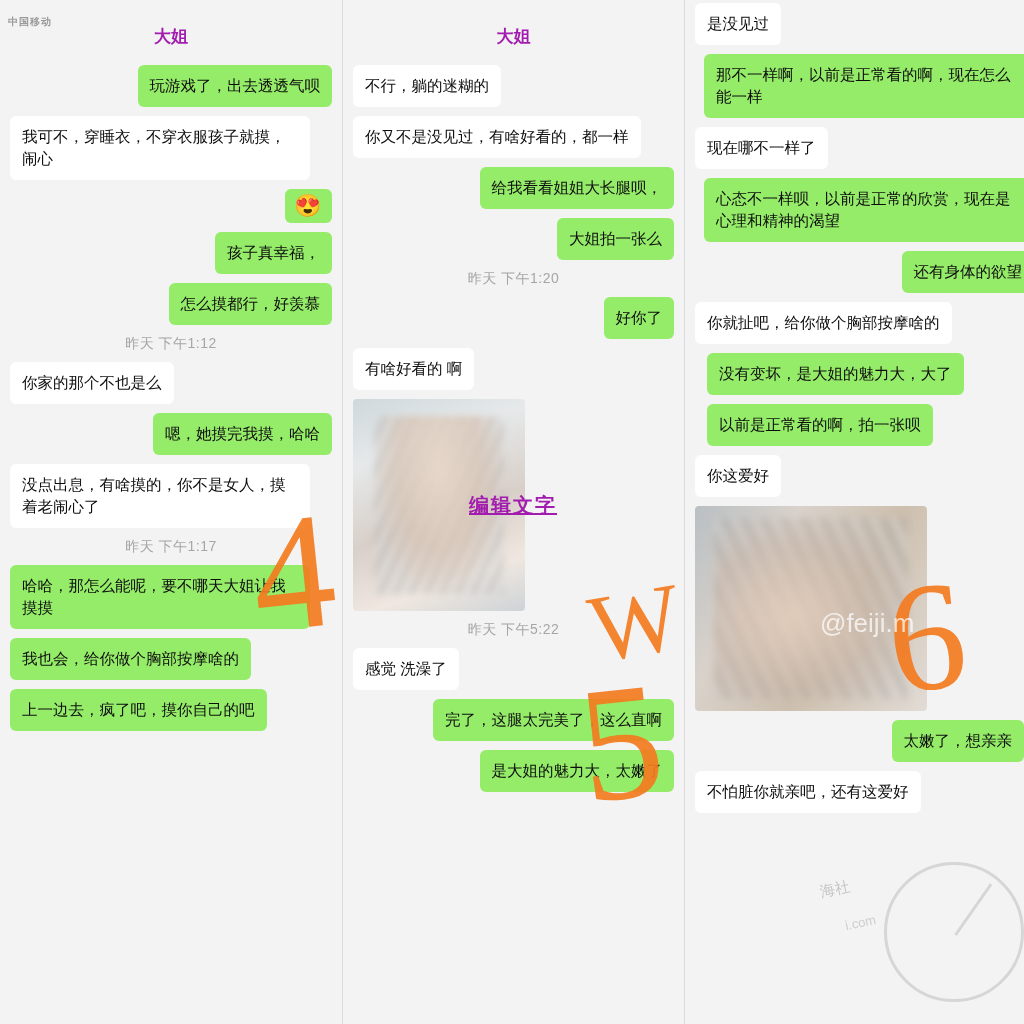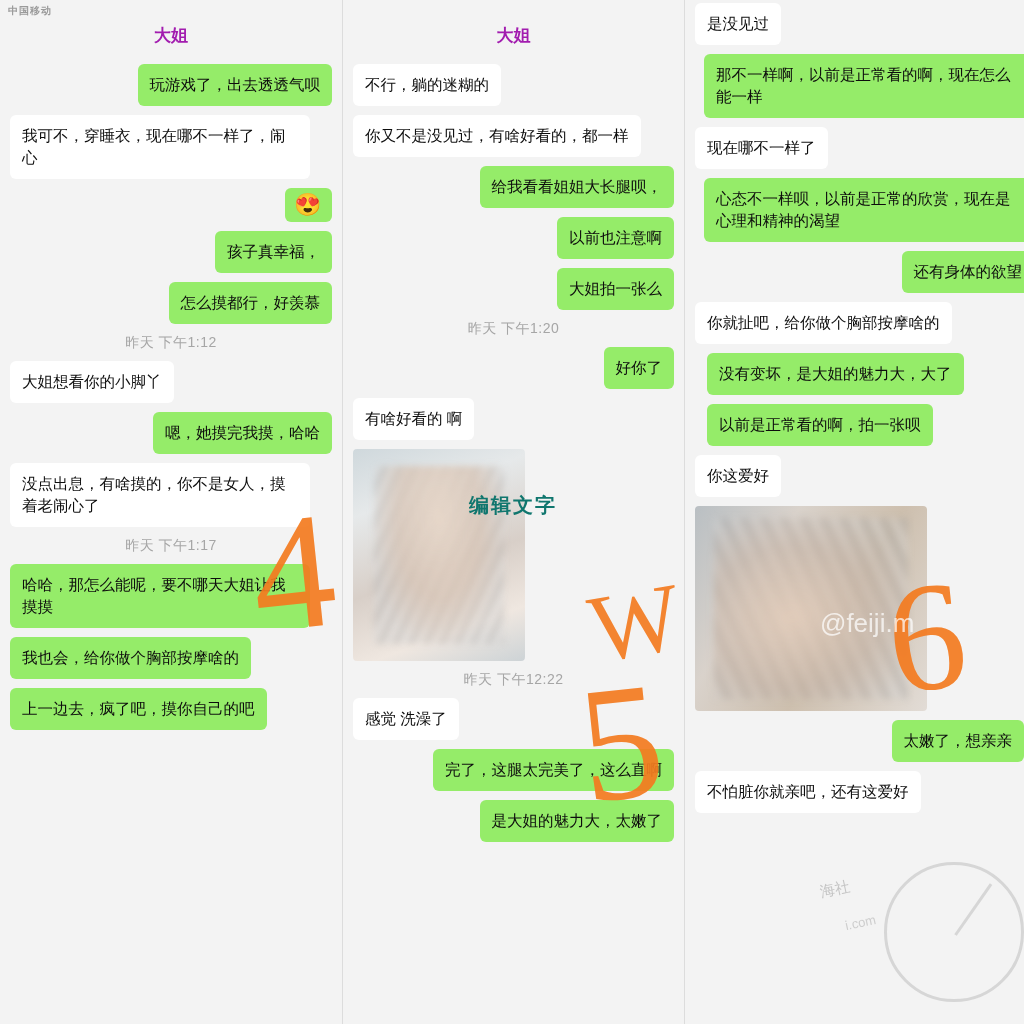--- a/index.html
+++ b/index.html
@@ -24,21 +24,21 @@
     overflow: hidden;
   }
   #panel1 { left: 0;   width: 342px; background: #f3f3f3; }
   #panel2 { left: 342px; width: 342px; background: #f3f3f3; border-left: 1px solid #dcdcdc; }
   #panel3 { left: 684px; width: 340px; background: #f3f3f3; border-left: 1px solid #dcdcdc; }
 
   .statusbar {
     height: 14px;
     font-size: 10px;
     color: #9a9a9a;
-    padding: 4px 8px 0 8px;
+    padding: 15px 8px 0 8px;
     letter-spacing: 1px;
     font-weight: bold;
   }
   .chat-title {
     text-align: center;
     font-size: 17px;
     color: #a21caf;
     font-weight: 700;
     padding: 10px 0 8px 0;
   }
@@ -111,24 +111,25 @@
       radial-gradient(ellipse at 40% 55%, rgba(226,204,186,.9) 0%, rgba(196,178,164,.6) 50%, rgba(170,170,170,.2) 80%),
       repeating-linear-gradient(65deg, rgba(255,255,255,.22) 0 9px, rgba(140,140,140,.16) 9px 18px);
     filter: blur(3.5px);
   }
   .editbar {
     position: absolute;
     left: 342px; top: 492px;
     width: 342px;
     text-align: center;
     font-size: 20px;
-    color: #0f766e;
+    color: #a21caf;
     font-weight: 600;
     letter-spacing: 2px;
     pointer-events: none;
+    text-decoration: underline;
   }
   .annot {
     position: absolute;
     color: #f47b20;
     font-size: 150px;
     font-family: "Liberation Serif", serif;
     font-weight: 400;
     line-height: 1;
     opacity: .92;
     pointer-events: none;
@@ -180,34 +181,34 @@
 
   <div class="panel" id="panel1">
     <div class="statusbar">中国移动</div>
     <div class="chat-title">大姐</div>
     <div class="msgs">
 
       <div class="row right">
         <div class="bubble out">玩游戏了，出去透透气呗</div>
       </div>
       <div class="row left">
-        <div class="bubble in wide">我可不，穿睡衣，现在哪不一样了，闹心</div>
+        <div class="bubble in wide">我可不，穿睡衣，不穿衣服孩子就摸，闹心</div>
       </div>
       <div class="row right">
         <div class="emoji-bubble">😍</div>
       </div>
       <div class="row right">
         <div class="bubble out">孩子真幸福，</div>
       </div>
       <div class="row right">
         <div class="bubble out">怎么摸都行，好羡慕</div>
       </div>
       <div class="timestamp">昨天 下午1:12</div>
       <div class="row left">
-        <div class="bubble in">大姐想看你的小脚丫</div>
+        <div class="bubble in">你家的那个不也是么</div>
       </div>
       <div class="row right">
         <div class="bubble out">嗯，她摸完我摸，哈哈</div>
       </div>
       <div class="row left">
         <div class="bubble in wide">没点出息，有啥摸的，你不是女人，摸着老闹心了</div>
       </div>
       <div class="timestamp">昨天 下午1:17</div>
       <div class="row left">
         <div class="bubble out wide">哈哈，那怎么能呢，要不哪天大姐让我摸摸</div>
@@ -229,36 +230,33 @@
       <div class="row left">
         <div class="bubble in">不行，躺的迷糊的</div>
       </div>
       <div class="row left">
         <div class="bubble in wide">你又不是没见过，有啥好看的，都一样</div>
       </div>
       <div class="row right">
         <div class="bubble out">给我看看姐姐大长腿呗，</div>
       </div>
       <div class="row right">
-        <div class="bubble out">以前也注意啊</div>
-      </div>
-      <div class="row right">
         <div class="bubble out">大姐拍一张么</div>
       </div>
       <div class="timestamp">昨天 下午1:20</div>
       <div class="row right">
         <div class="bubble out">好你了</div>
       </div>
       <div class="row left">
         <div class="bubble in"><span>有啥好看的 啊</span></div>
       </div>
       <div class="row left">
         <div class="photo"></div>
       </div>
-      <div class="timestamp">昨天 下午12:22</div>
+      <div class="timestamp">昨天 下午5:22</div>
       <div class="row left">
         <div class="bubble in">感觉 洗澡了</div>
       </div>
       <div class="row right">
         <div class="bubble out wide">完了，这腿太完美了，这么直啊</div>
       </div>
       <div class="row right">
         <div class="bubble out wide">是大姐的魅力大，太嫩了</div>
       </div>
     </div>

